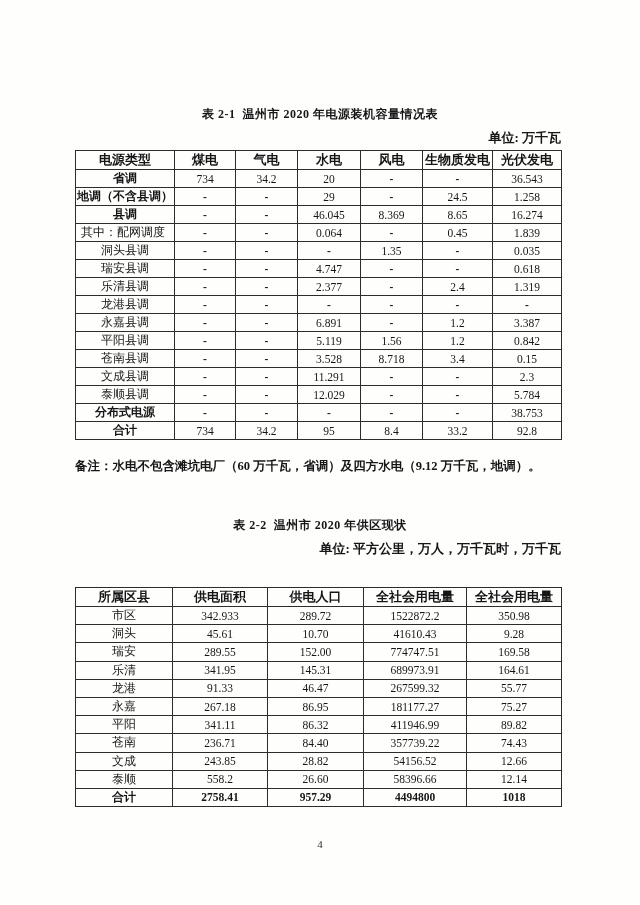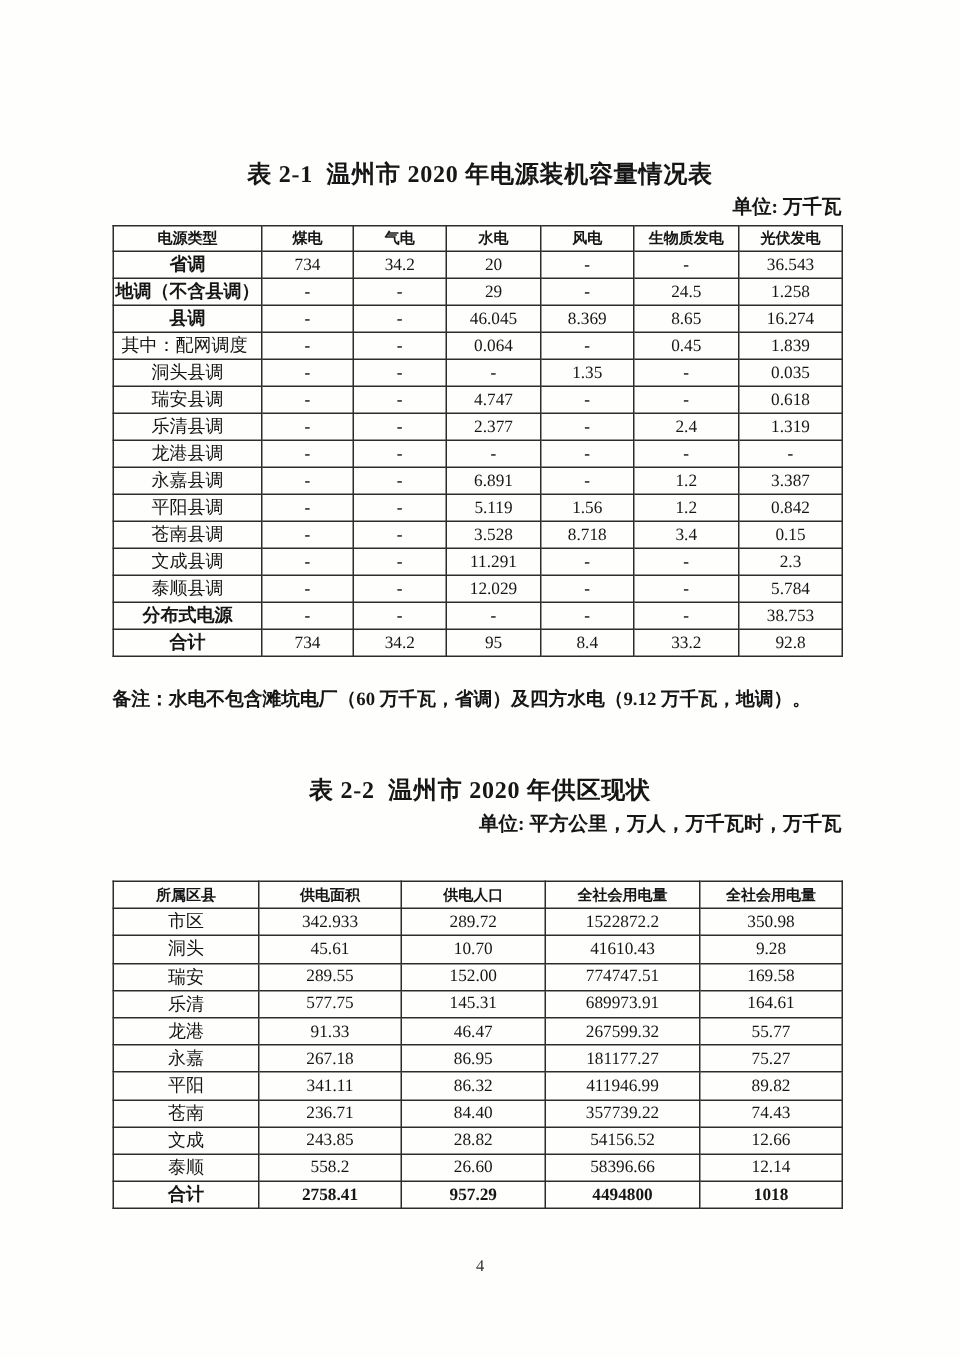--- a/index.html
+++ b/index.html
@@ -8,21 +8,21 @@
     width: 640px; height: 905px;
     font-family: "Liberation Serif", "DejaVu Serif", serif;
     color: #161616;
     position: relative;
     overflow: hidden;
   }
   .page { position: absolute; inset: 0; background: #fefefd; }
 
   .t-title {
     position: absolute; left: 0; width: 640px;
-    text-align: center; font-size: 16px; font-weight: bold;
+    text-align: center; font-size: 12px; font-weight: bold;
     white-space: pre; letter-spacing: 0.5px;
   }
   #title1 { top: 106px; }
   #title2 { top: 517px; }
 
   .t-unit {
     position: absolute; left: 75px; width: 486px;
     text-align: right; font-size: 13px; font-weight: 600;
     white-space: pre;
   }
@@ -35,21 +35,21 @@
   }
   #tbl1 { top: 150px; }
   #tbl2 { top: 587px; padding-left: 40px; }
   .tbl th, .tbl td {
     border: 1px solid #2c2c2c;
     text-align: center; vertical-align: middle;
     padding: 0 1px; overflow: hidden; white-space: nowrap;
   }
   #tbl1 th, #tbl1 td { height: 17.4px; }
   #tbl2 th, #tbl2 td { height: 18.2px; }
-  .tbl th { font-size: 10px; font-weight: bold; }
+  .tbl th { font-size: 13px; font-weight: bold; }
   .tbl td.lbl { font-size: 12px; }
   .tbl td.val { font-size: 11.5px; }
   .tbl td.b { font-weight: bold; }
   .tbl td.left { text-align: left; padding-left: 5px; }
   .tbl td.dash { font-weight: bold; }
 
   #tbl1 col.c0 { width: 99px; }
   #tbl1 col.c1 { width: 61px; }
   #tbl1 col.c2 { width: 62px; }
   #tbl1 col.c3 { width: 63px; }
@@ -279,21 +279,21 @@
         </tr>
         <tr>
           <td class="lbl">瑞安</td>
           <td class="val">289.55</td>
           <td class="val">152.00</td>
           <td class="val">774747.51</td>
           <td class="val">169.58</td>
         </tr>
         <tr>
           <td class="lbl">乐清</td>
-          <td class="val">577.75</td>
+          <td class="val">341.95</td>
           <td class="val">145.31</td>
           <td class="val">689973.91</td>
           <td class="val">164.61</td>
         </tr>
         <tr>
           <td class="lbl">龙港</td>
           <td class="val">91.33</td>
           <td class="val">46.47</td>
           <td class="val">267599.32</td>
           <td class="val">55.77</td>

